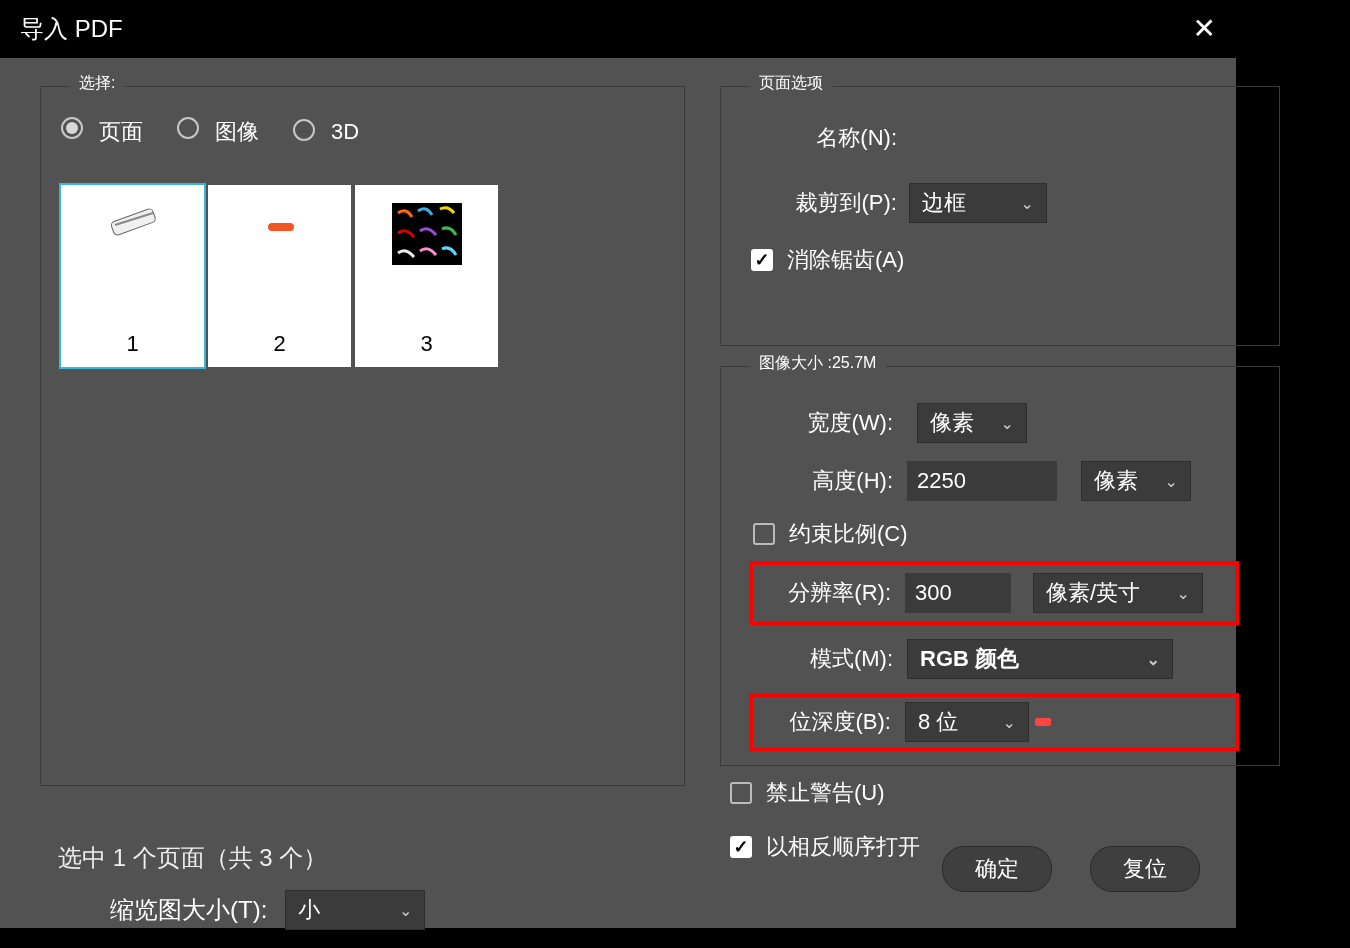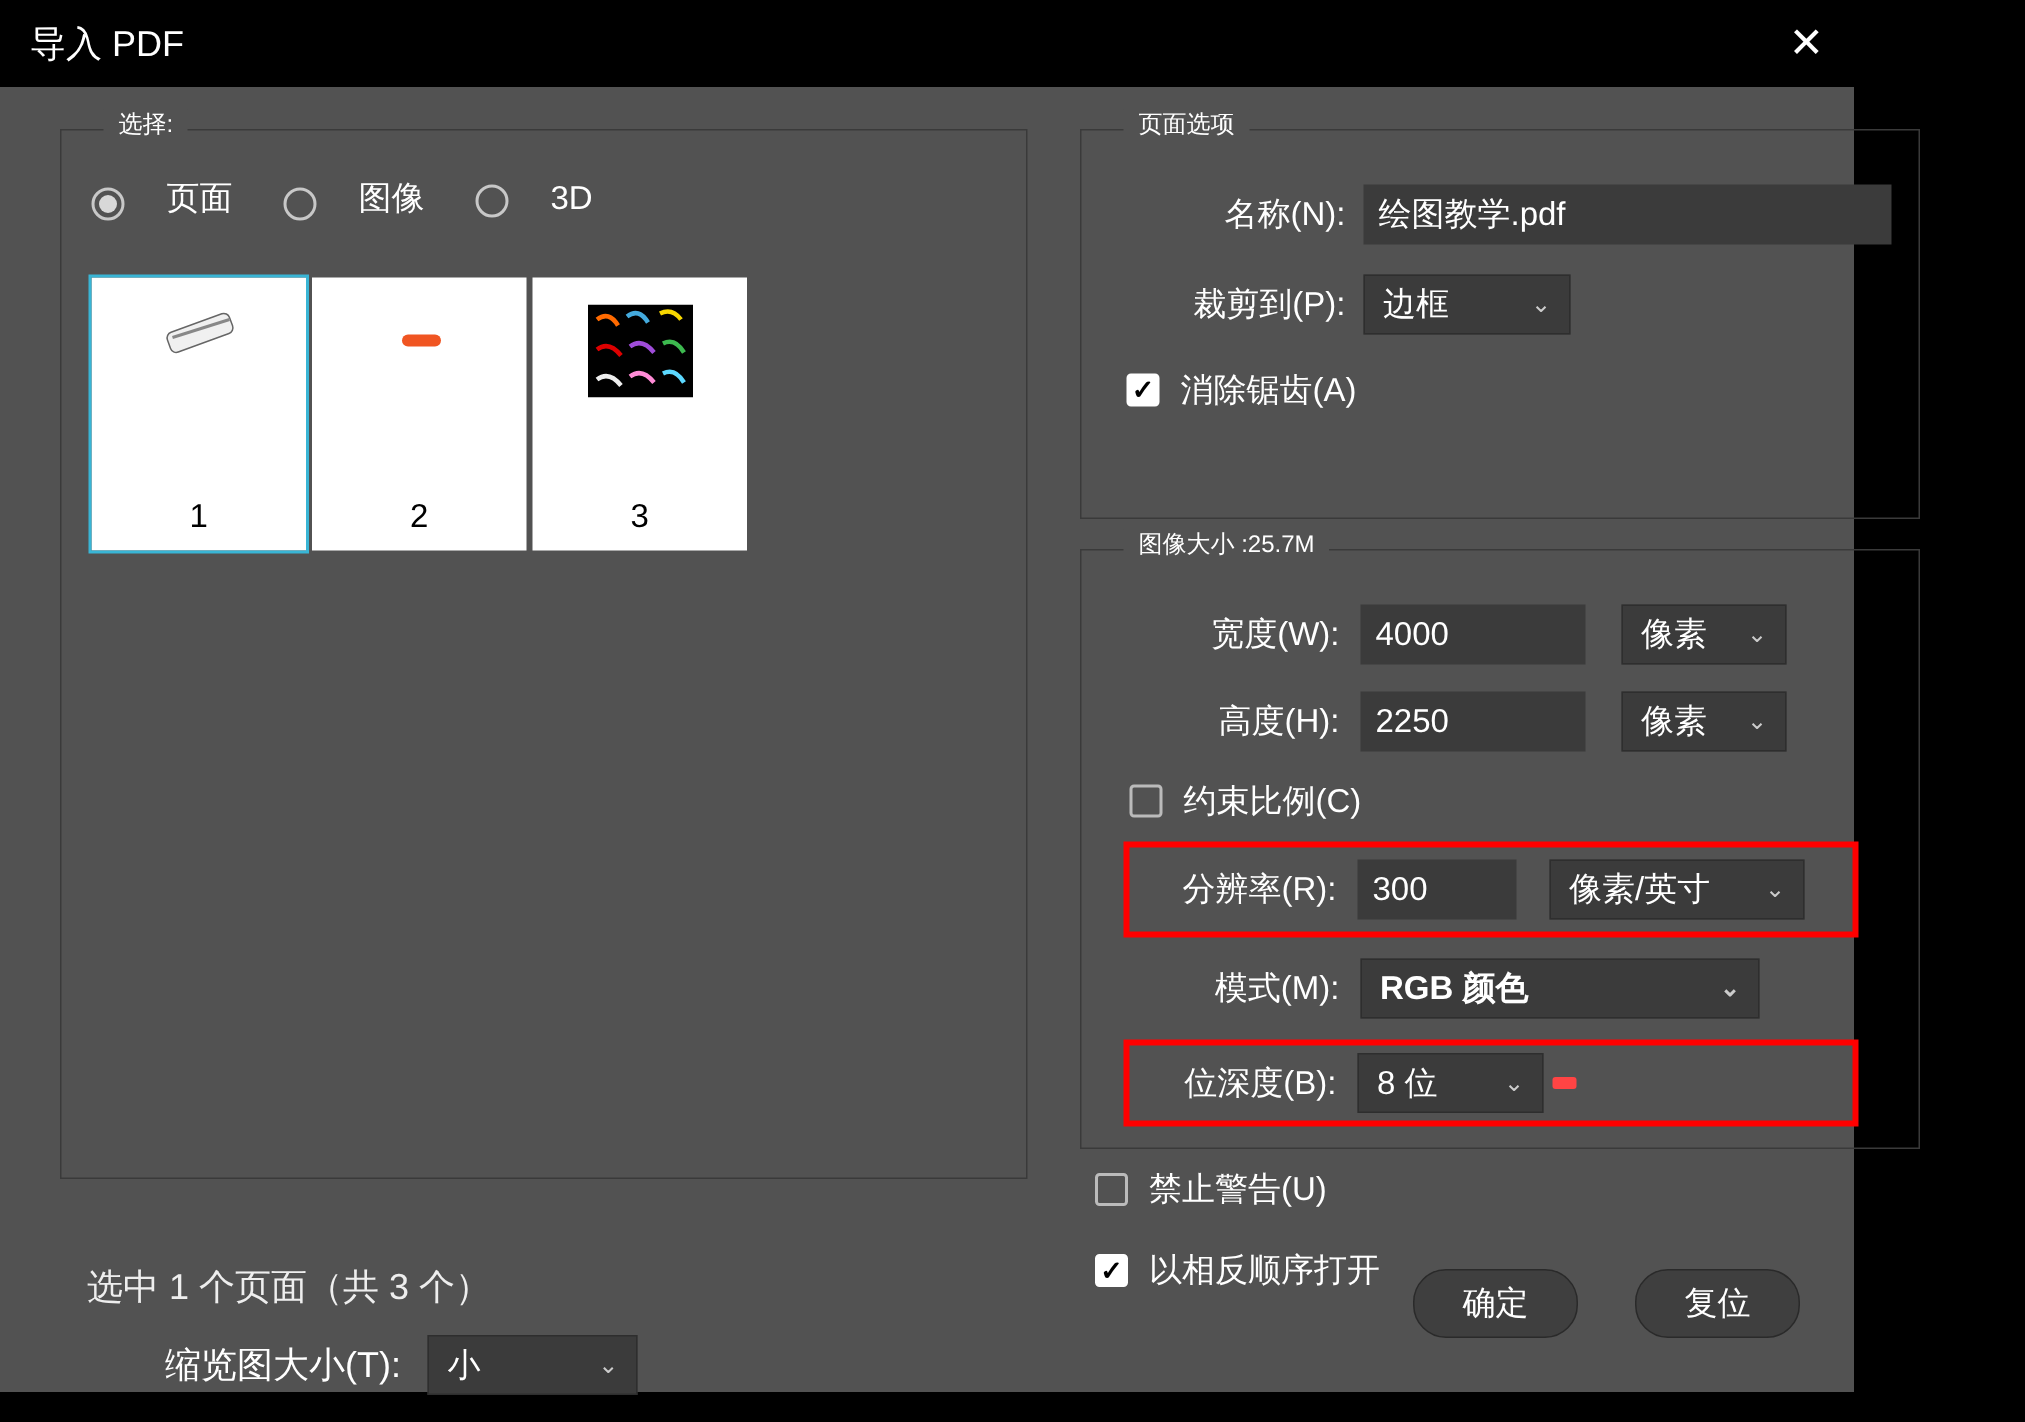--- a/index.html
+++ b/index.html
@@ -8,21 +8,21 @@
   .titlebar { position: absolute; top: 0; left: 0; right: 0; height: 58px; background: #000; display: flex; align-items: center; padding: 0 20px; }
   .title { font-size: 24px; color: #fff; }
   .close { position: absolute; right: 20px; top: 12px; font-size: 28px; cursor: pointer; }
   .body { position: absolute; top: 58px; left: 0; right: 0; bottom: 0; }
   .fieldset { position: absolute; border: 1px solid #3a3a3a; }
   .legend { position: absolute; top: -14px; background: #525252; padding: 0 10px; font-size: 16px; color: #fff; }
   
   #fs-select { left: 40px; top: 28px; width: 645px; height: 700px; }
   #fs-select .legend { left: 28px; }
   .radios { position: absolute; top: 30px; left: 20px; display: flex; align-items: center; gap: 34px; }
-  .radio { display: flex; align-items: flex-end; gap: 28px; cursor: pointer; }
+  .radio { display: flex; align-items: flex-start; gap: 16px; cursor: pointer; }
   .radio .circ { width: 22px; height: 22px; border-radius: 50%; border: 2px solid #c8c8c8; display: flex; align-items: center; justify-content: center; }
   .radio.checked .circ::after { content: ""; width: 12px; height: 12px; border-radius: 50%; background: #d8d8d8; }
   .radio span.lbl { font-size: 22px; }
   .thumbs { position: absolute; top: 98px; left: 20px; display: flex; gap: 4px; }
   .thumb { width: 143px; height: 182px; background: #fff; display: flex; flex-direction: column; align-items: center; justify-content: flex-end; position: relative; }
   .thumb.sel { outline: 2px solid #39b5d5; }
   .thumb .num { font-size: 22px; color: #000; margin-bottom: 10px; }
   .thumb .art { position: absolute; top: 18px; left: 50%; transform: translateX(-50%); }
   
   .status { position: absolute; left: 58px; top: 784px; font-size: 24px; color: #eee; }
@@ -114,21 +114,20 @@
       <div class="select" style="width:140px;">
         <span>小</span>
         <span class="chev">⌄</span>
       </div>
     </div>
 
     <div id="fs-page" class="fieldset">
       <div class="legend">页面选项</div>
       <div class="row" style="top:36px; left:68px;">
         <span class="lbl" style="width:108px;">名称(N):</span>
-        <input class="input" style="width: 352px; margin-left: 12px;" value="绘图教学.pdf">
       </div>
       <div class="row" style="top:96px; left:46px;">
         <span class="lbl" style="width:130px;">裁剪到(P):</span>
         <div class="select" style="width:138px; margin-left:12px;">
           <span>边框</span>
           <span class="chev">⌄</span>
         </div>
       </div>
       <div class="row" style="top:158px; left:30px;">
         <div class="checkbox checked">
@@ -136,21 +135,20 @@
           <span class="lbl">消除锯齿(A)</span>
         </div>
       </div>
     </div>
 
     <div id="fs-img" class="fieldset">
       <div class="legend">图像大小 :25.7M</div>
 
       <div class="row" style="top:36px; left:56px;">
         <span class="lbl" style="width:116px;">宽度(W):</span>
-        <input class="input" style="width: 150px; margin-left: 14px;" value="4000">
         <div class="select" style="width:110px; margin-left:24px;">
           <span>像素</span>
           <span class="chev">⌄</span>
         </div>
       </div>
 
       <div class="row" style="top:94px; left:56px;">
         <span class="lbl" style="width:116px;">高度(H):</span>
         <input class="input" style="width: 150px; margin-left: 14px;" value="2250">
         <div class="select" style="width:110px; margin-left:24px;">

